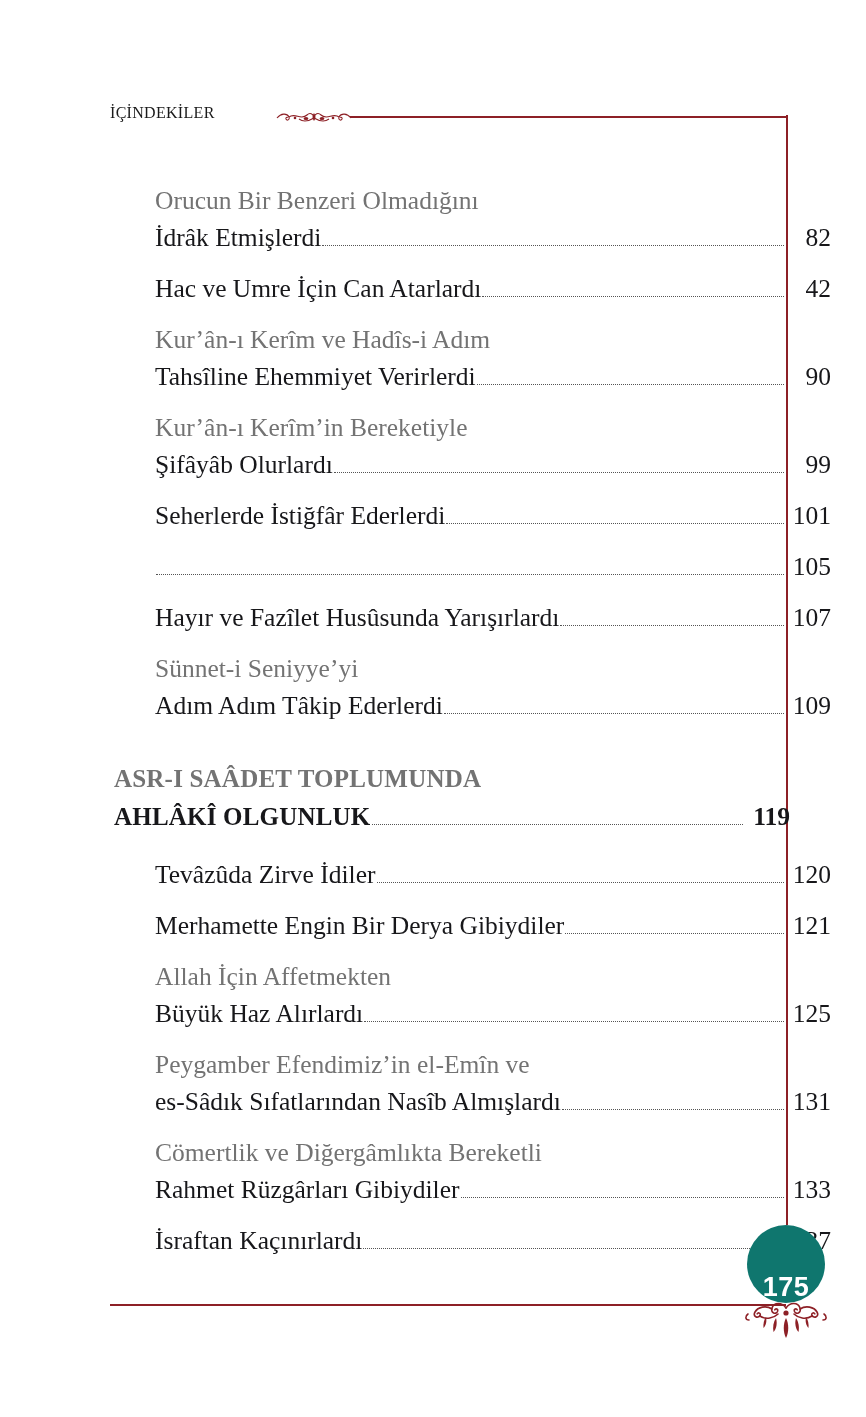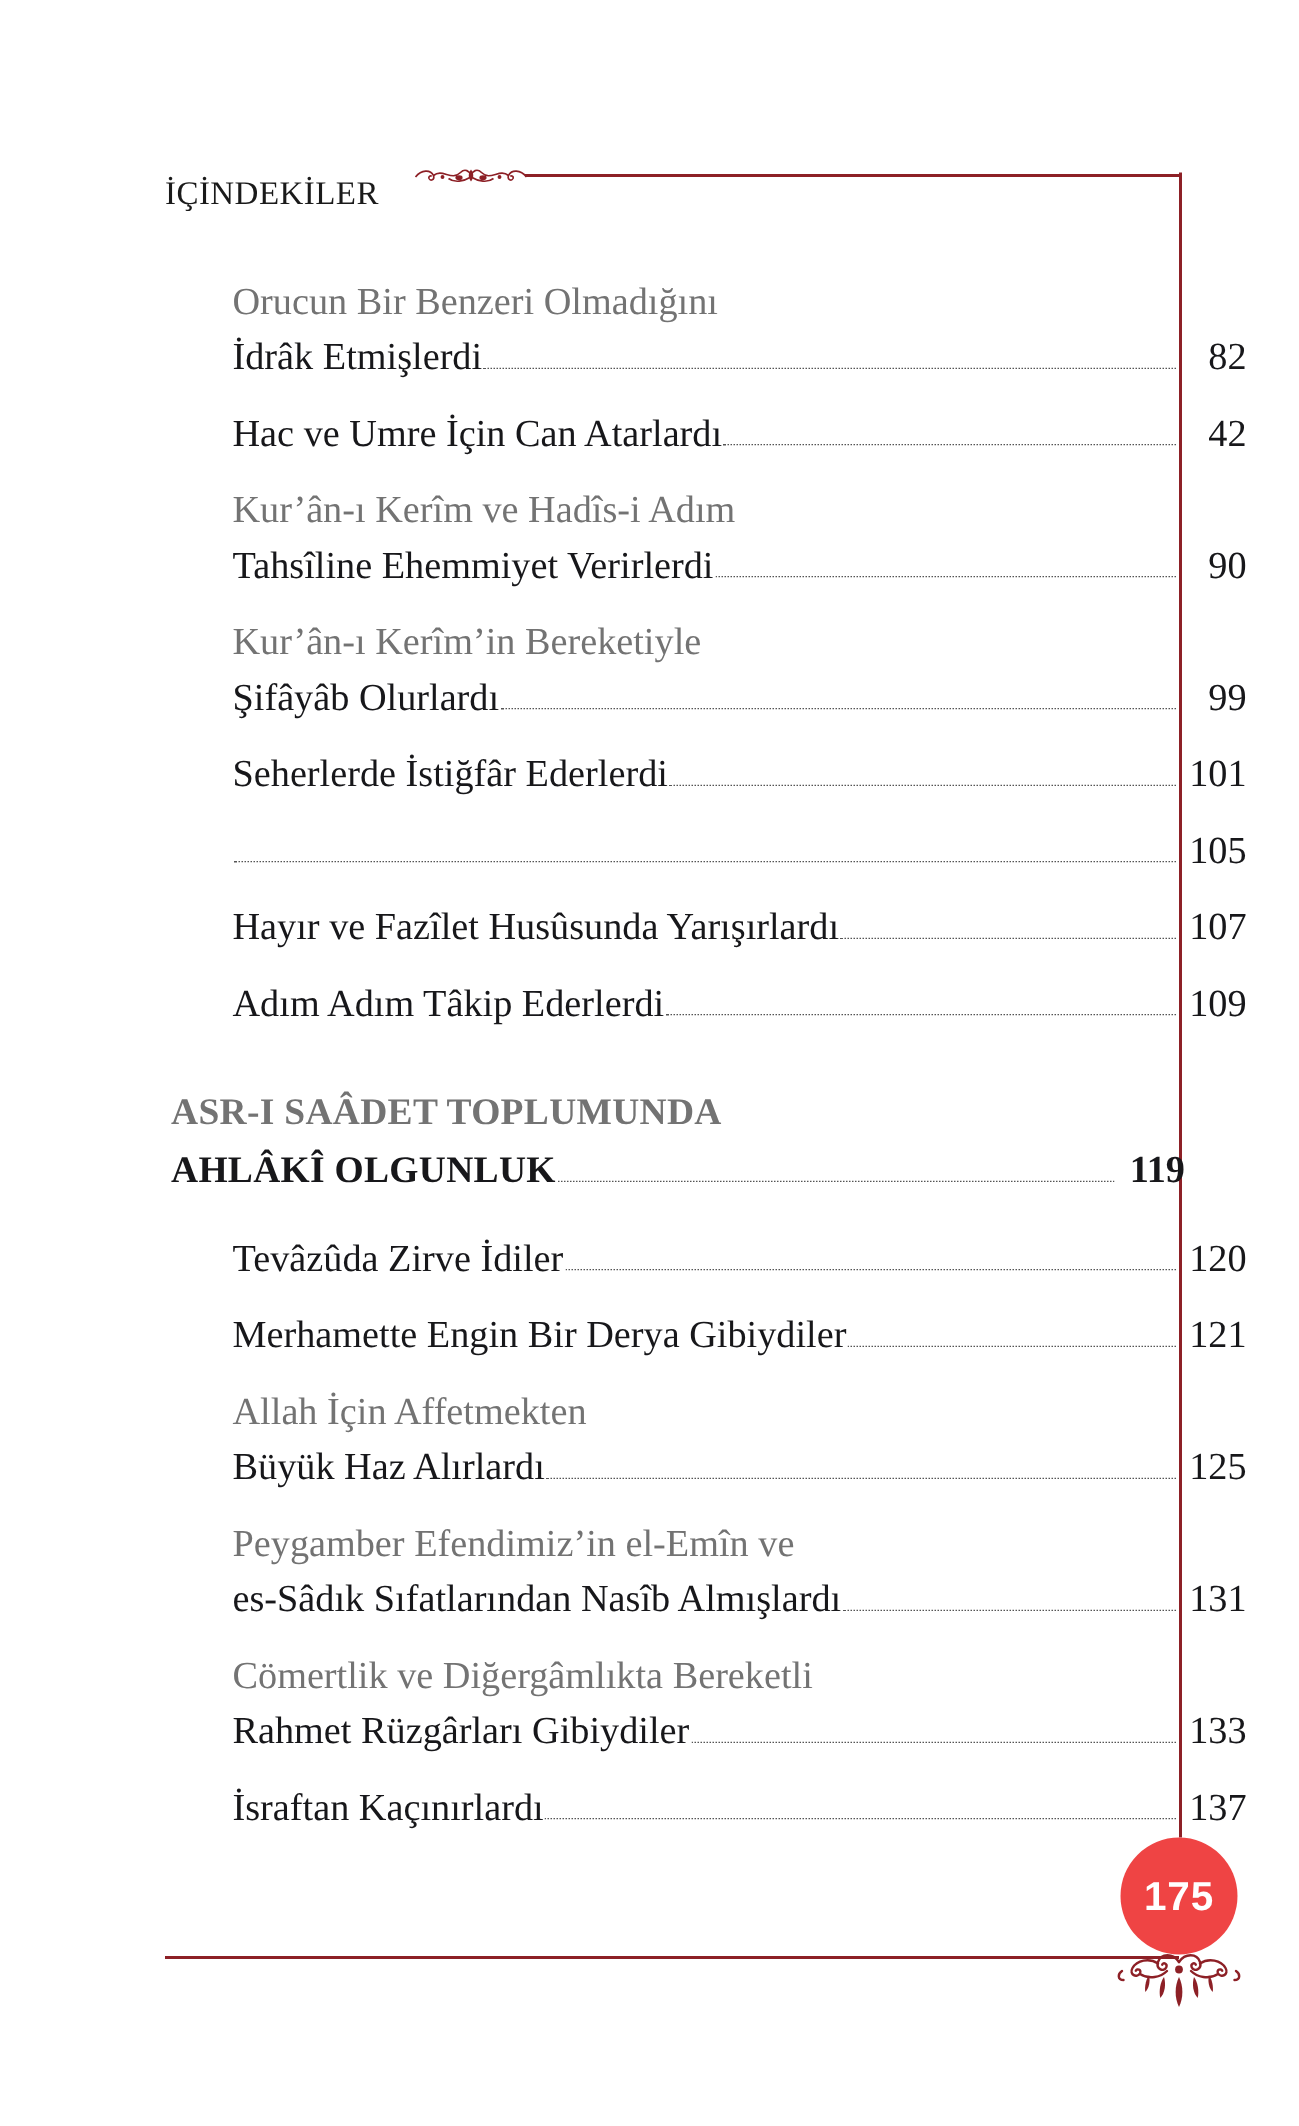--- a/index.html
+++ b/index.html
@@ -25,22 +25,22 @@
   .header {
     position: absolute;
     left: 110px;
     top: 100px;
     width: 680px;
     height: 34px;
   }
   .header-title {
     position: absolute;
     left: 0;
-    top: 16px;
-    font-size: 22px;
+    top: 0;
+    font-size: 16px;
     letter-spacing: 0.3px;
     color: #1a1a1a;
     white-space: nowrap;
     line-height: 26px;
   }
   .header-orn {
     position: absolute;
     left: 165px;
     top: 9px;
     width: 78px;
@@ -165,23 +165,23 @@
   }
 
   
   .badge {
     position: absolute;
     left: 747px;
     top: 1225px;
     width: 78px;
     height: 78px;
     border-radius: 50%;
-    background: #ef4444;
+    background: #0f766e;
     display: flex;
-    align-items: center;
+    align-items: flex-end;
     justify-content: center;
   }
   .badge-num {
     color: #ffffff;
     font-family: "Liberation Sans", sans-serif;
     font-weight: bold;
     font-size: 27px;
     letter-spacing: 0.5px;
   }
 
@@ -270,20 +270,21 @@
         </div>
       </div>
       <div class="entry indent">
         <div class="entry-line">
           <span class="lead-text">Hayır ve Fazîlet Husûsunda Yarışırlardı</span>
           <span class="dots"></span>
           <span class="pagenum">107</span>
         </div>
       </div>
       <div class="entry indent">
+        <div class="plain-line">Sünnet-i Seniyye’yi</div>
         <div class="entry-line">
           <span class="lead-text">Adım Adım Tâkip Ederlerdi</span>
           <span class="dots"></span>
           <span class="pagenum">109</span>
         </div>
       </div>
       <div class="entry section">
         <div class="plain-line">ASR-I SAÂDET TOPLUMUNDA</div>
         <div class="entry-line">
           <span class="lead-text">AHLÂKÎ OLGUNLUK</span>

